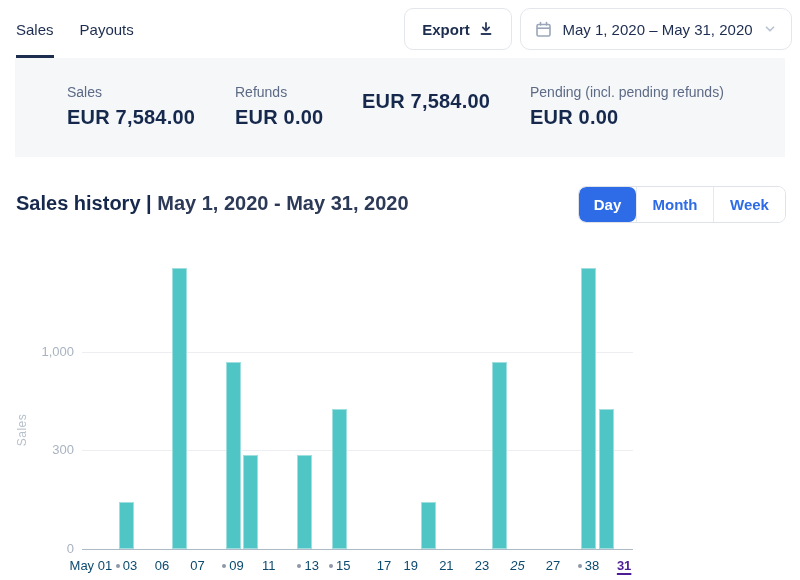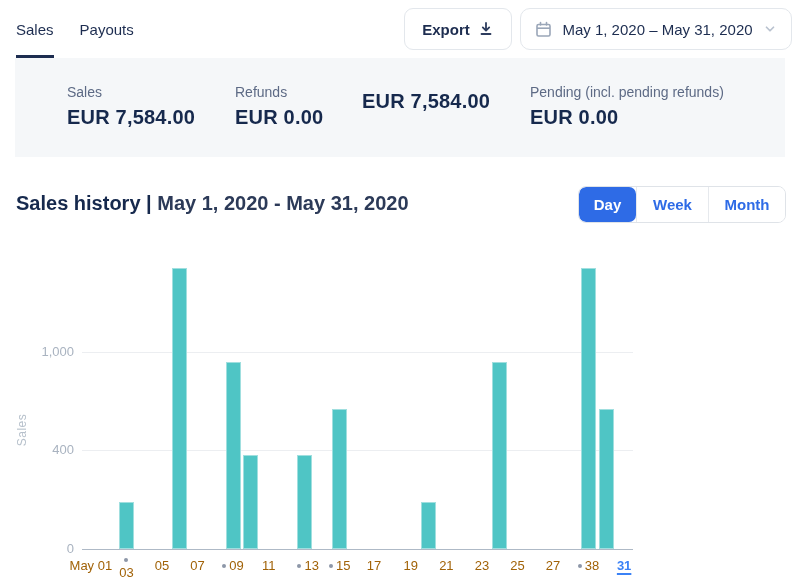--- a/index.html
+++ b/index.html
@@ -38,23 +38,23 @@
 
   
   .chart { position:absolute; left:0; top:240px; width:800px; height:340px; }
   .gridline { position:absolute; height:1px; background:#eceef1; }
   .axis-x { position:absolute; height:1px; background:#aeb9c6; }
   .ytick { position:absolute; width:54px; text-align:right; font-size:13px; color:#a9b3c0; }
   .y-title { position:absolute; left:-18px; top:183px; width:80px; text-align:center;
     transform:rotate(-90deg); font-size:12px; color:#b6c0cb; letter-spacing:0.5px; }
   .bar { position:absolute; width:15px; background:#4fc5c5; border:1px solid #a0dfdf; }
   .xtick { position:absolute; display:flex; align-items:center; justify-content:center; gap:3px;
-    font-size:13px; color:#a16207; white-space:nowrap; }
+    font-size:13px; color:#0c4a6e; white-space:nowrap; }
   .xtick .dot { width:4px; height:4px; border-radius:50%; background:#8d97a8; }
-  .xtick.selected { color:#3b82f6; font-weight:700; text-decoration:underline;
+  .xtick.selected { color:#4c1d95; font-weight:700; text-decoration:underline;
     text-underline-offset:3px; text-decoration-thickness:2px; }
 </style>
 </head>
 <body>
 
 <div class="page">
 
   <div class="header">
     <div class="tabs" id="tabs">
         <div class="tab active">Sales</div>
@@ -97,84 +97,84 @@
       <div class="summary-item" style="left: 515px;">
         <div class="summary-label">Pending (incl. pending refunds)</div>
         <div class="summary-value">EUR 0.00</div>
       </div>
     </div>
 
   <h2 class="history-title"><b><span>Sales history</span><span> | </span></b><span>May 1, 2020 - May 31, 2020</span></h2>
 
   <div class="granularity" id="granularity">
       <div class="seg active" style="width: 57px;">Day</div>
+      <div class="seg" style="width: 77px;">Month</div>
       <div class="seg" style="width: 72px;">Week</div>
-      <div class="seg" style="width: 77px;">Month</div>
     </div>
 
   <div class="chart" id="chart">
     <div class="y-title">Sales</div>
 
   <div class="axis-x" style="left: 82px; width: 551px; top: 309px;"></div>
       <div class="ytick" style="left: 20px; top: 301px;">0</div>
       <div class="gridline" style="left: 82px; width: 551px; top: 210.25px;"></div>
-      <div class="ytick" style="left: 20px; top: 202.25px;">400</div>
+      <div class="ytick" style="left: 20px; top: 202.25px;">300</div>
       <div class="gridline" style="left: 82px; width: 551px; top: 111.5px;"></div>
       <div class="ytick" style="left: 20px; top: 103.5px;">1,000</div>
       <div class="bar" style="left: 118.935px; top: 262.192px; height: 46.8075px;"></div>
       <div class="bar" style="left: 172.258px; top: 28.155px; height: 280.845px;"></div>
       <div class="bar" style="left: 225.581px; top: 121.77px; height: 187.23px;"></div>
       <div class="bar" style="left: 243.355px; top: 215.385px; height: 93.615px;"></div>
       <div class="bar" style="left: 296.677px; top: 215.385px; height: 93.615px;"></div>
       <div class="bar" style="left: 332.226px; top: 168.577px; height: 140.423px;"></div>
       <div class="bar" style="left: 421.097px; top: 262.192px; height: 46.8075px;"></div>
       <div class="bar" style="left: 492.194px; top: 121.77px; height: 187.23px;"></div>
       <div class="bar" style="left: 581.065px; top: 28.155px; height: 280.845px;"></div>
       <div class="bar" style="left: 598.839px; top: 168.577px; height: 140.423px;"></div>
       <div class="xtick" style="top: 318px; left: 60.8871px; width: 60px;">
         <span>May 01</span>
       </div>
-      <div class="xtick" style="top: 318px; left: 96.4355px; width: 60px; flex-direction: column;">
+      <div class="xtick" style="top: 318px; left: 96.4355px; width: 60px;">
         <span class="dot"></span>
         <span>03</span>
       </div>
       <div class="xtick" style="top: 318px; left: 131.984px; width: 60px;">
-        <span>05</span>
+        <span>06</span>
       </div>
       <div class="xtick" style="top: 318px; left: 167.532px; width: 60px; align-items: flex-end;">
         <span>07</span>
       </div>
       <div class="xtick" style="top: 318px; left: 203.081px; width: 60px; align-items: center;">
         <span class="dot"></span>
         <span>09</span>
       </div>
       <div class="xtick" style="top: 318px; left: 238.629px; width: 60px;">
         <span>11</span>
       </div>
       <div class="xtick" style="top: 318px; left: 274.177px; width: 60px; padding-left: 8px;">
         <span class="dot"></span>
         <span>13</span>
       </div>
       <div class="xtick" style="top: 318px; left: 309.726px; width: 60px;">
         <span class="dot"></span>
         <span>15</span>
       </div>
-      <div class="xtick" style="top: 318px; left: 344px; width: 60px;">
+      <div class="xtick" style="top: 318px; left: 354px; width: 60px;">
         <span>17</span>
       </div>
       <div class="xtick" style="top: 318px; left: 380.823px; width: 60px; align-items: flex-end;">
         <span>19</span>
       </div>
       <div class="xtick" style="top: 318px; left: 416.371px; width: 60px;">
         <span>21</span>
       </div>
       <div class="xtick" style="top: 318px; left: 451.919px; width: 60px;">
         <span>23</span>
       </div>
-      <div class="xtick" style="top: 318px; left: 487.468px; width: 60px;">
+      <div class="xtick" style="top: 318px; left: 487.468px; width: 60px; font-style: italic;">
         <span>25</span>
       </div>
       <div class="xtick" style="top: 318px; left: 523.016px; width: 60px;">
         <span>27</span>
       </div>
       <div class="xtick" style="top: 318px; left: 558.565px; width: 60px;">
         <span class="dot"></span>
         <span>38</span>
       </div>
       <div class="xtick selected" style="top: 318px; left: 594.113px; width: 60px;">

